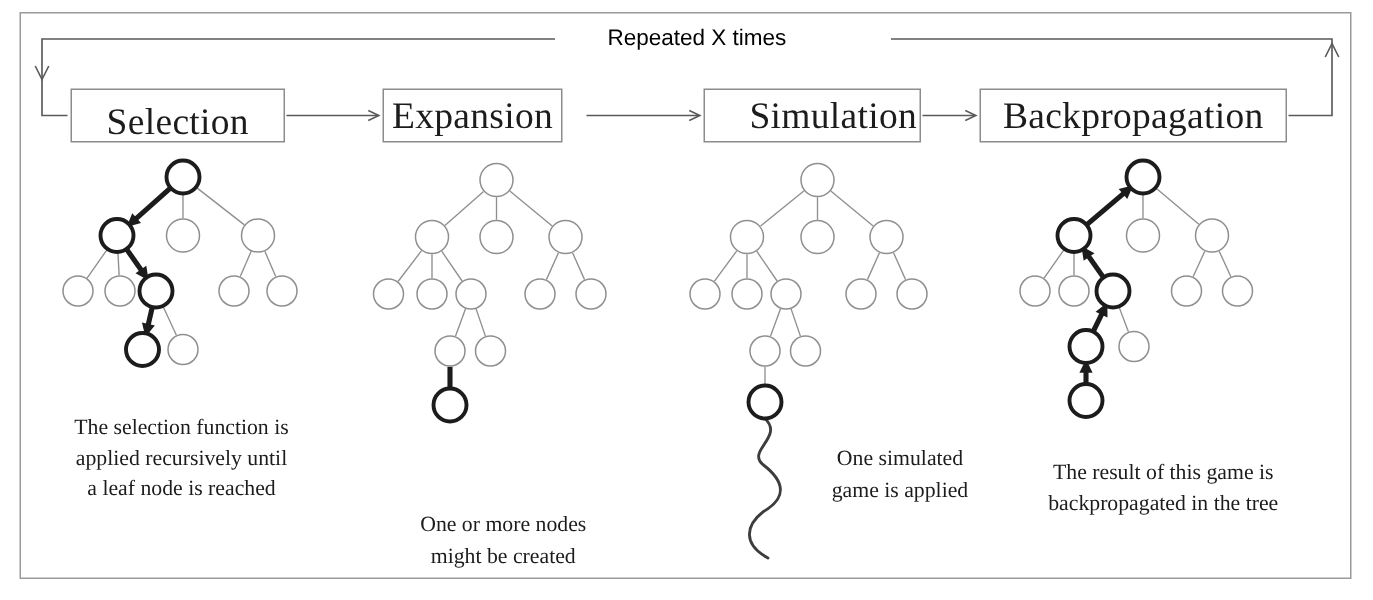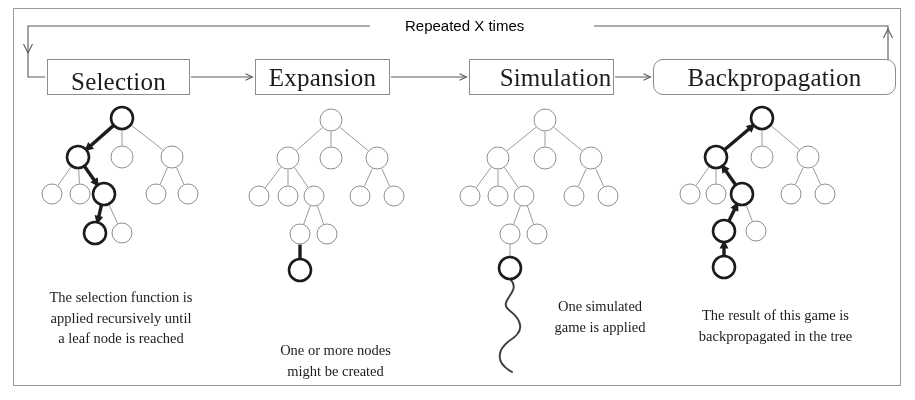--- a/index.html
+++ b/index.html
@@ -94,27 +94,27 @@
       <path d="M883.5,38 L888,29 L892.5,38" fill="none" stroke="#5a5a5a" stroke-width="1.1"></path>
 
       <path d="M370,26 L28,26 L28,77 L45,77" fill="none" stroke="#5a5a5a" stroke-width="1.1"></path>
       <path d="M23.5,44 L28,53 L32.5,44" fill="none" stroke="#5a5a5a" stroke-width="1.1"></path>
     </g>
   </svg>
 
   <div class="stage-box" style="left:47px;top:59px;width:143px;height:36px;align-items:flex-end;">
     <span>Selection</span>
   </div>
-  <div class="stage-box" style="left:255px;top:59px;width:135px;height:36px;">
+  <div class="stage-box" style="left:255px;top:59px;width:120px;height:36px;">
     <span>Expansion</span>
   </div>
   <div class="stage-box" style="left:469px;top:59px;width:145px;height:36px;padding-left:28px;">
     <span>Simulation</span>
   </div>
-  <div class="stage-box" style="left:653px;top:59px;width:243px;height:36px;border-radius:10px;">
+  <div class="stage-box" style="left:653px;top:59px;width:205px;height:36px;">
     <span>Backpropagation</span>
   </div>
 
   <div class="loop-label" style="left:405px;top:17px;">Repeated X times</div>
 
   <svg class="layer" id="trees">
     <defs>
       <marker id="tree-arrow" markerWidth="12" markerHeight="12" refX="4.5" refY="5" orient="auto" markerUnits="userSpaceOnUse">
         <path d="M0.5,0.6 L9.5,5 L0.5,9.4 z" fill="#1c1c1c"></path>
       </marker>
@@ -213,21 +213,21 @@
         <circle cx="716" cy="194" r="10" fill="#ffffff" stroke="#8f8f8f" stroke-width="1"></circle>
         <circle cx="742" cy="194" r="11" fill="#ffffff" stroke="#1c1c1c" stroke-width="2.6"></circle>
         <circle cx="791" cy="194" r="10" fill="#ffffff" stroke="#8f8f8f" stroke-width="1"></circle>
         <circle cx="825" cy="194" r="10" fill="#ffffff" stroke="#8f8f8f" stroke-width="1"></circle>
         <circle cx="724" cy="231" r="11" fill="#ffffff" stroke="#1c1c1c" stroke-width="2.6"></circle>
         <circle cx="756" cy="231" r="10" fill="#ffffff" stroke="#8f8f8f" stroke-width="1"></circle>
         <circle cx="724" cy="267" r="11" fill="#ffffff" stroke="#1c1c1c" stroke-width="2.6"></circle>
       </g>
   </svg>
 
-  <div class="caption" style="left:26px;top:287px;width:190px;">The selection function is
+  <div class="caption" style="left:26px;top:275px;width:190px;">The selection function is
 applied recursively until
 a leaf node is reached</div>
   <div class="caption" style="left:248px;top:292px;width:175px;margin-top:48px;">One or more nodes
 might be created</div>
   <div class="caption" style="left:525px;top:296px;width:150px;">One simulated
 game is applied</div>
   <div class="caption" style="left:668px;top:305px;width:215px;">The result of this game is
 backpropagated in the tree</div>
 
 </div>

